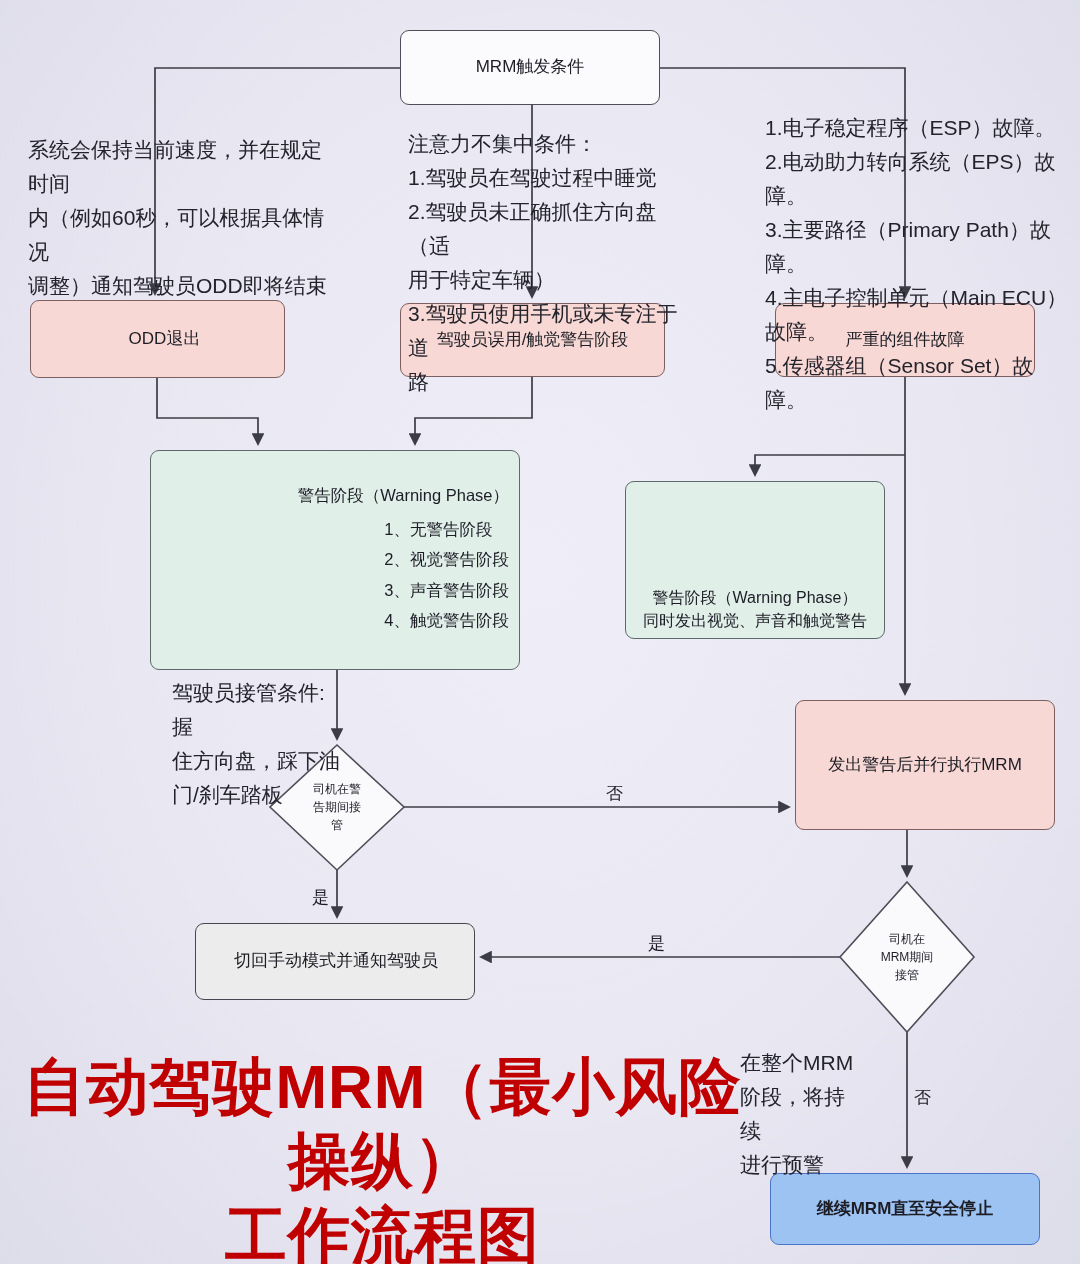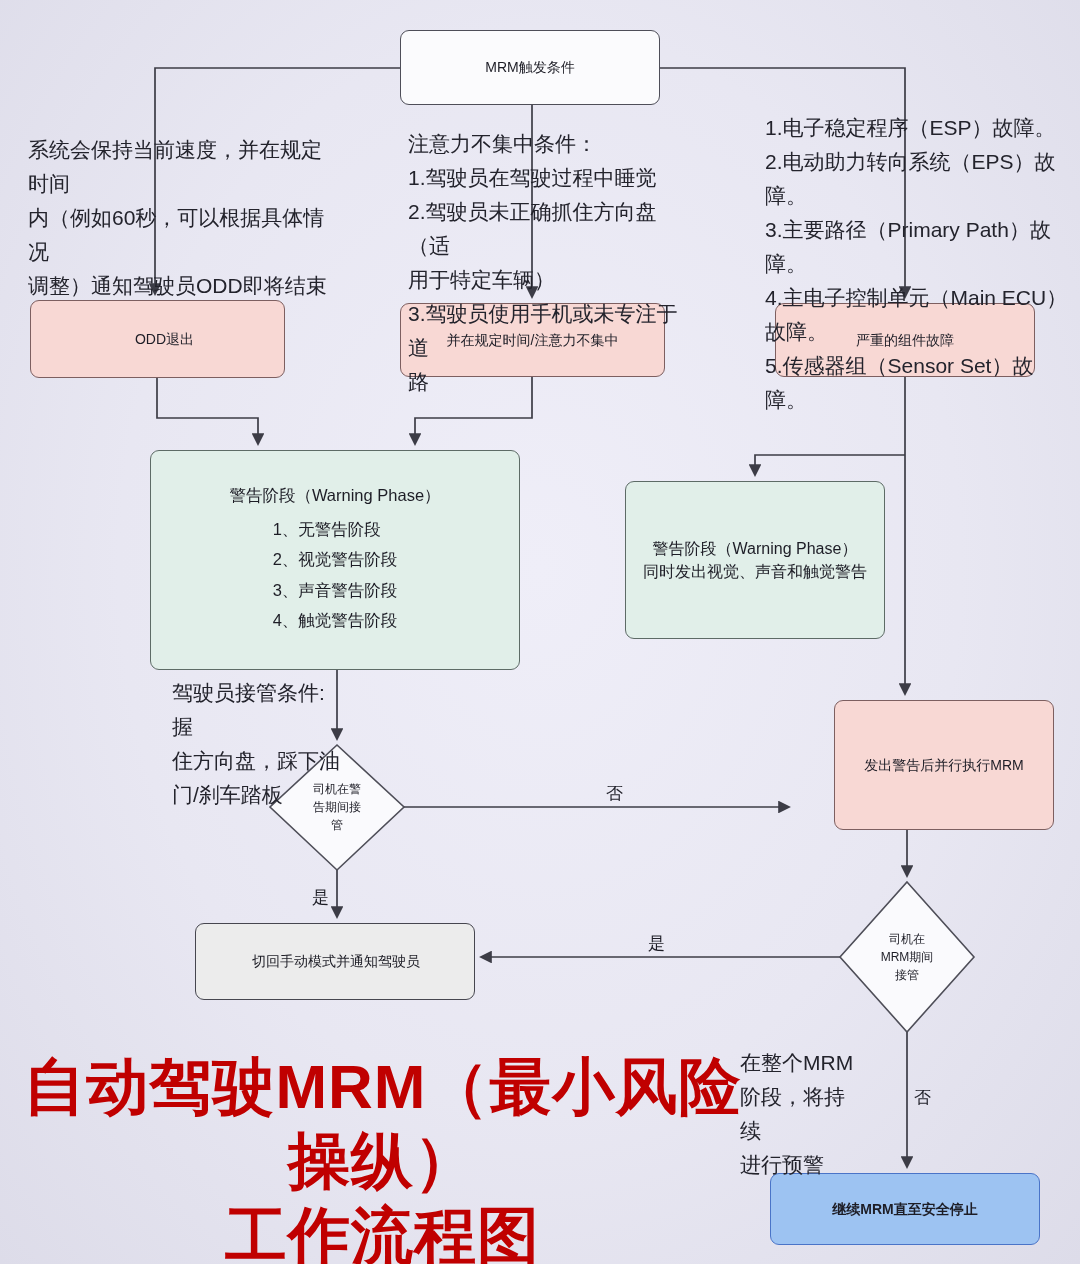--- a/index.html
+++ b/index.html
@@ -16,28 +16,28 @@
   #edges { position: absolute; left: 0; top: 0; width: 1080px; height: 1264px; }
 
   .node {
     position: absolute;
     display: flex;
     align-items: center;
     justify-content: center;
     text-align: center;
     border: 1.6px solid #4e4e58;
     border-radius: 9px;
-    font-size: 14px;
+    font-size: 17px;
     line-height: 1.45;
     padding: 6px 10px;
     color: #1d1d26;
   }
   .white-node  { background: #fbfbfd; }
   .pink-node   { background: #f8d8d4; border-color: #7d5f60; }
-  .green-node  { background: #e1efe9; border-color: #5d6b66; }
+  .green-node  { background: #e1efe9; border-color: #5d6b66; align-items: flex-end; }
   .gray-node   { background: #ececec; border-color: #46464f; padding-left: 12px; }
   .blue-node   { background: #9dc3f2; border-color: #4a74c8; }
 
   .note {
     position: absolute;
     font-size: 21px;
     line-height: 1.62;
     white-space: pre-line;
     color: #23232c;
   }
@@ -60,21 +60,21 @@
   }
 
   
   #n-trigger   { left: 400px; top: 30px;  width: 260px; height: 75px; }
   #n-odd       { left: 30px;  top: 300px; width: 255px; height: 78px; padding-left: 24px; }
   #n-misuse    { left: 400px; top: 303px; width: 265px; height: 74px; }
   #n-failure   { left: 775px; top: 303px; width: 260px; height: 74px; }
   #n-warn-left { left: 150px; top: 450px; width: 370px; height: 220px; flex-direction: column; justify-content: center; font-size: 16.5px; }
   #n-warn-left .list { text-align: left; line-height: 1.85; margin-top: 6px; }
   #n-warn-right{ left: 625px; top: 481px; width: 260px; height: 158px; font-size: 16px; }
-  #n-mrm       { left: 834px; top: 700px; width: 220px; height: 130px; }
+  #n-mrm       { left: 795px; top: 700px; width: 260px; height: 130px; }
   #n-manual    { left: 195px; top: 923px; width: 280px; height: 77px; }
   #n-continue  { left: 770px; top: 1173px; width: 270px; height: 72px; font-weight: bold; }
 
   #note-odd       { left: 28px;  top: 133px; width: 300px; }
   #note-attention { left: 408px; top: 127px; width: 275px; }
   #note-failure   { left: 765px; top: 111px; width: 305px; }
   #note-takeover  { left: 172px; top: 676px; width: 170px; }
   #note-mrmphase  { left: 740px; top: 1046px; width: 125px; }
 
   #d-warning-label { left: 277px; top: 757px; width: 120px; height: 100px; }
@@ -122,21 +122,21 @@
       <path d="M840 957 H481" marker-end="url(#arrow)"></path>
       <path d="M907 1032 V1167" marker-end="url(#arrow)"></path>
     </g>
     <polygon points="337,745 404,807 337,870 270,807" fill="#fafafd" stroke="#4e4e58" stroke-width="1.6"></polygon>
     <polygon points="907,882 974,957 907,1032 840,957" fill="#fafafd" stroke="#4e4e58" stroke-width="1.6"></polygon>
   </svg>
 
   <div class="node white-node" id="n-trigger">MRM触发条件</div>
 
   <div class="node pink-node" id="n-odd">ODD退出</div>
-  <div class="node pink-node" id="n-misuse">并在规定时间/注意力不集中</div>
+  <div class="node pink-node" id="n-misuse">驾驶员误用/触觉警告阶段</div>
   <div class="node pink-node" id="n-failure">严重的组件故障</div>
 
   <div class="node green-node" id="n-warn-left">
     <div>警告阶段（Warning Phase）</div>
     <div class="list">
       <div>1、无警告阶段</div>
       <div>2、视觉警告阶段</div>
       <div>3、声音警告阶段</div>
       <div>4、触觉警告阶段</div>
     </div>

